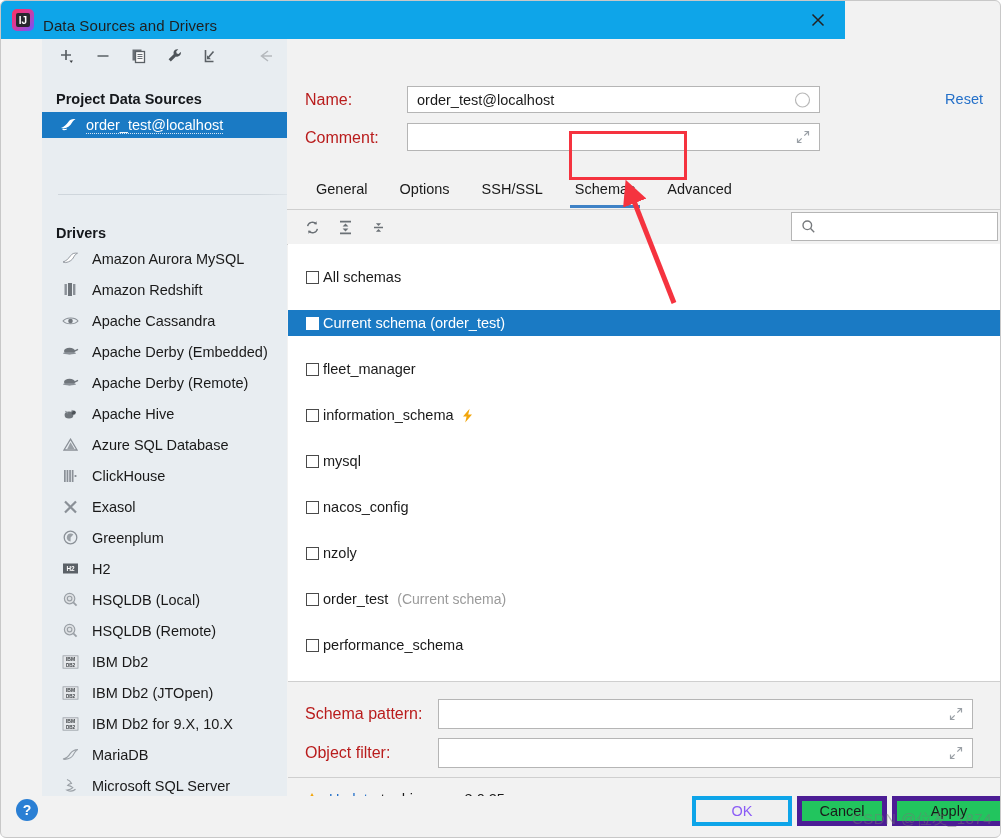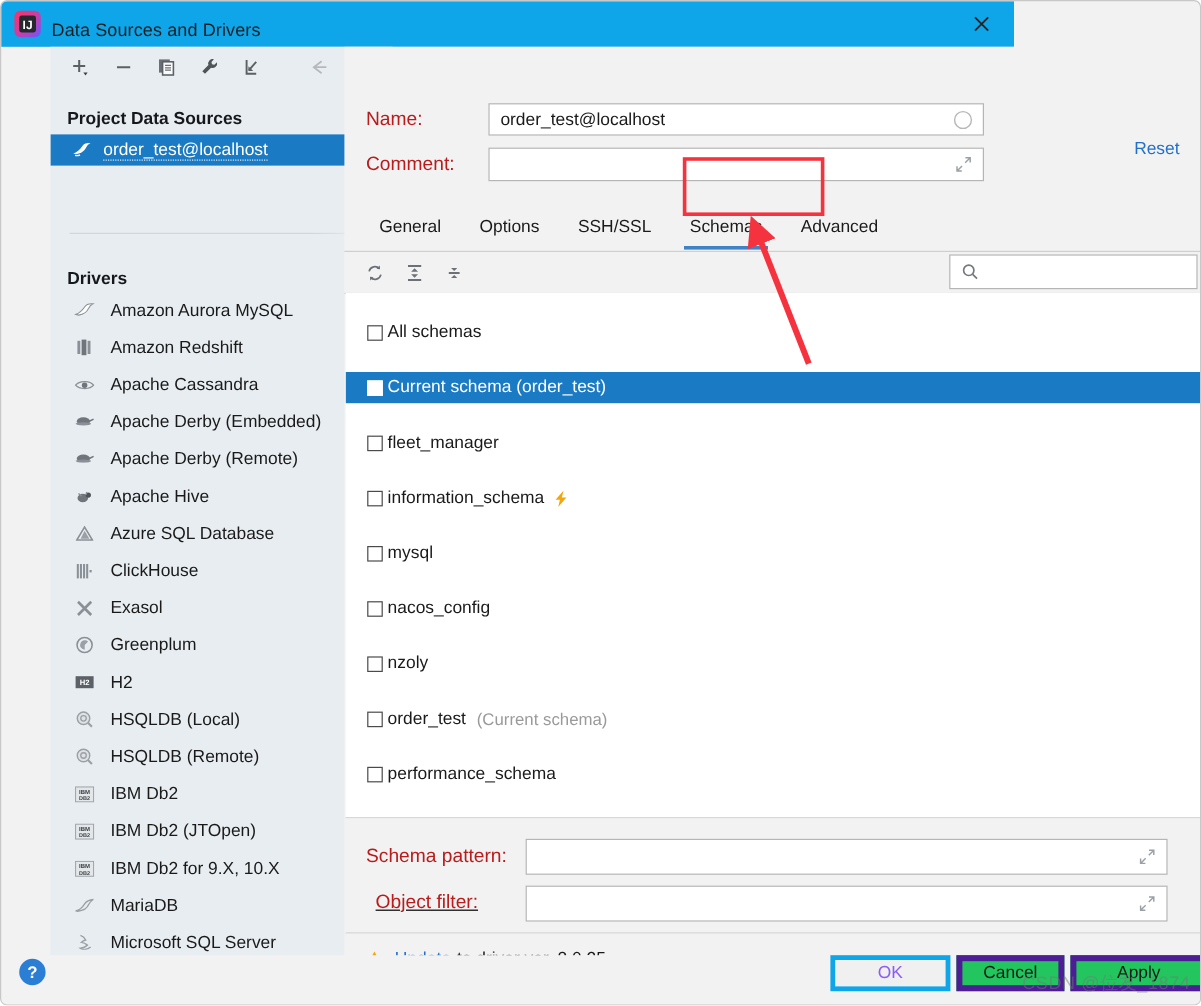--- a/index.html
+++ b/index.html
@@ -134,21 +134,21 @@
     padding-left: 9px;
   }
   .field-adorn {
     position: absolute; right: 8px; top: 50%;
     transform: translateY(-50%);
     display: flex; align-items: center; justify-content: center;
     cursor: pointer;
   }
   .reset-link {
     position: absolute; right: 18px; top: 52px;
-    font-size: 14.5px; color: #2470c9; cursor: pointer; margin-top: 25px;
+    font-size: 14.5px; color: #2470c9; cursor: pointer;
   }
 
   
   .tabs {
     position: absolute; left: 0; top: 130px;
     width: 714px; height: 40px;
     display: flex; align-items: flex-start;
     border-bottom: 1px solid #cfcfcf;
   }
   .tab {
@@ -678,21 +678,21 @@
       <div class="text-field" style="left:150px; top:17px; width:535px; height:30px;">
         <span></span>
         <span class="field-adorn">
           <svg width="16" height="16" viewBox="0 0 16 16">
             <path d="M9.5 2.5h4v4M13.5 2.5 L9.3 6.7" stroke="#9aa0a6" stroke-width="1.2" fill="none"></path>
             <path d="M6.5 13.5h-4v-4M2.5 13.5 L6.7 9.3" stroke="#9aa0a6" stroke-width="1.2" fill="none"></path>
           </svg>
         </span>
       </div>
 
-      <div class="form-row" style="left:25px; top:62px;text-decoration:underline;">
+      <div class="form-row" style="left:17px; top:62px;">
         <span class="form-label">Object filter:</span>
       </div>
       <div class="text-field" style="left:150px; top:56px; width:535px; height:30px;">
         <span></span>
         <span class="field-adorn">
           <svg width="16" height="16" viewBox="0 0 16 16">
             <path d="M9.5 2.5h4v4M13.5 2.5 L9.3 6.7" stroke="#9aa0a6" stroke-width="1.2" fill="none"></path>
             <path d="M6.5 13.5h-4v-4M2.5 13.5 L6.7 9.3" stroke="#9aa0a6" stroke-width="1.2" fill="none"></path>
           </svg>
         </span>

